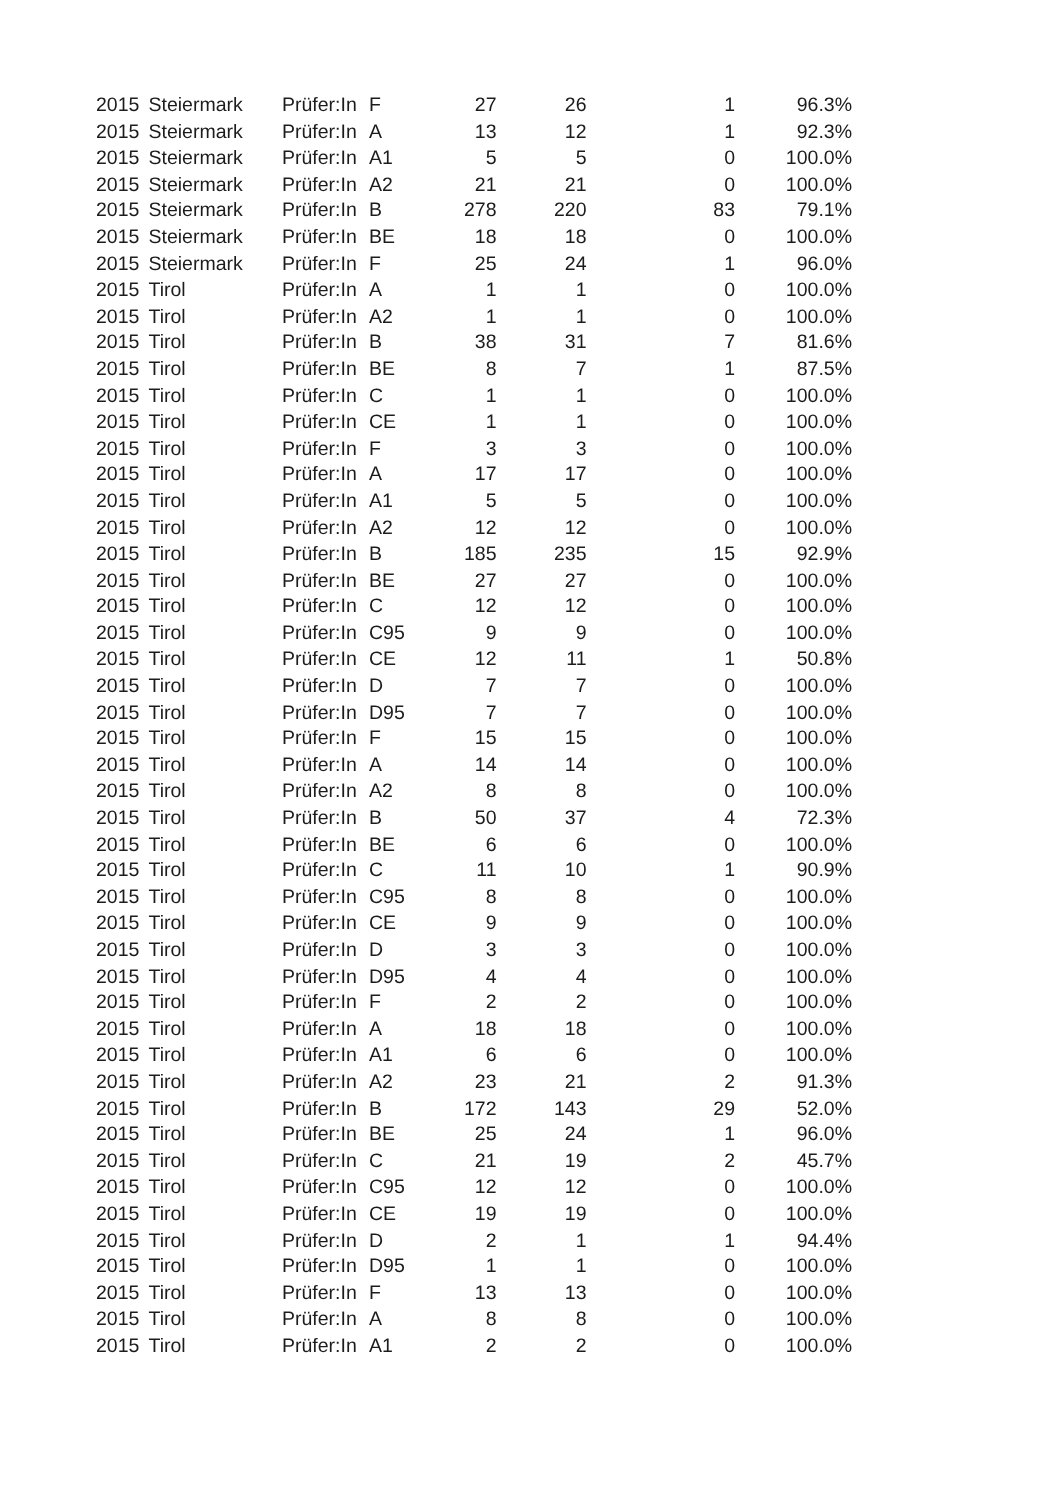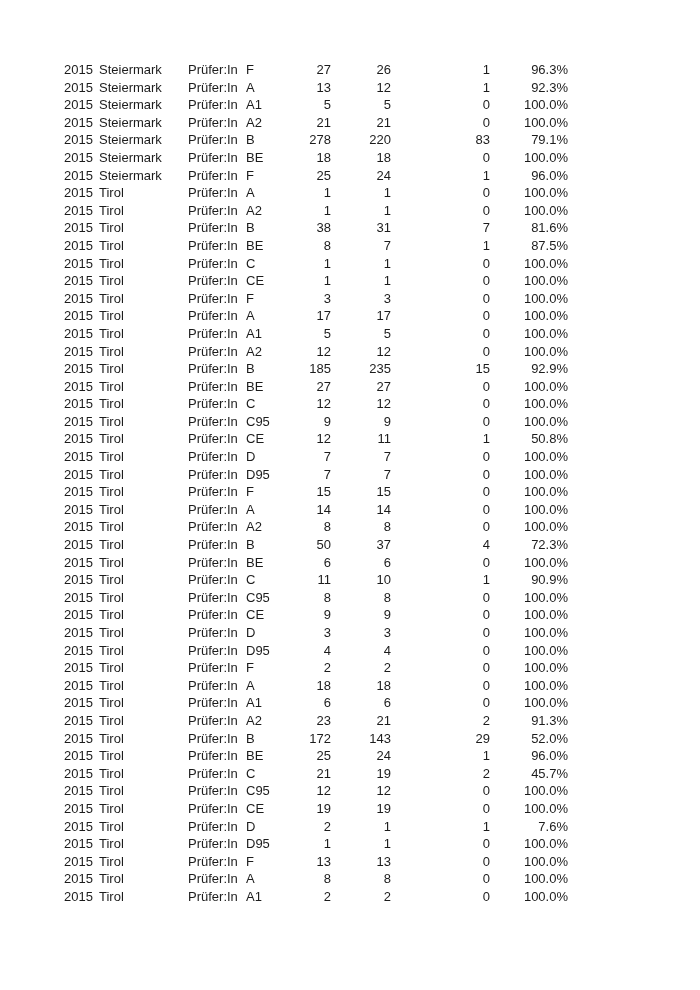--- a/index.html
+++ b/index.html
@@ -470,21 +470,21 @@
         <span class="cell c7">100.0%</span>
       </div>
       <div class="row">
         <span class="cell c0">2015</span>
         <span class="cell c1">Tirol</span>
         <span class="cell c2">Prüfer:In</span>
         <span class="cell c3">D</span>
         <span class="cell c4">2</span>
         <span class="cell c5">1</span>
         <span class="cell c6">1</span>
-        <span class="cell c7">7.6%</span>
+        <span class="cell c7">94.4%</span>
       </div>
       <div class="row">
         <span class="cell c0">2015</span>
         <span class="cell c1">Tirol</span>
         <span class="cell c2">Prüfer:In</span>
         <span class="cell c3">D95</span>
         <span class="cell c4">1</span>
         <span class="cell c5">1</span>
         <span class="cell c6">0</span>
         <span class="cell c7">100.0%</span>

